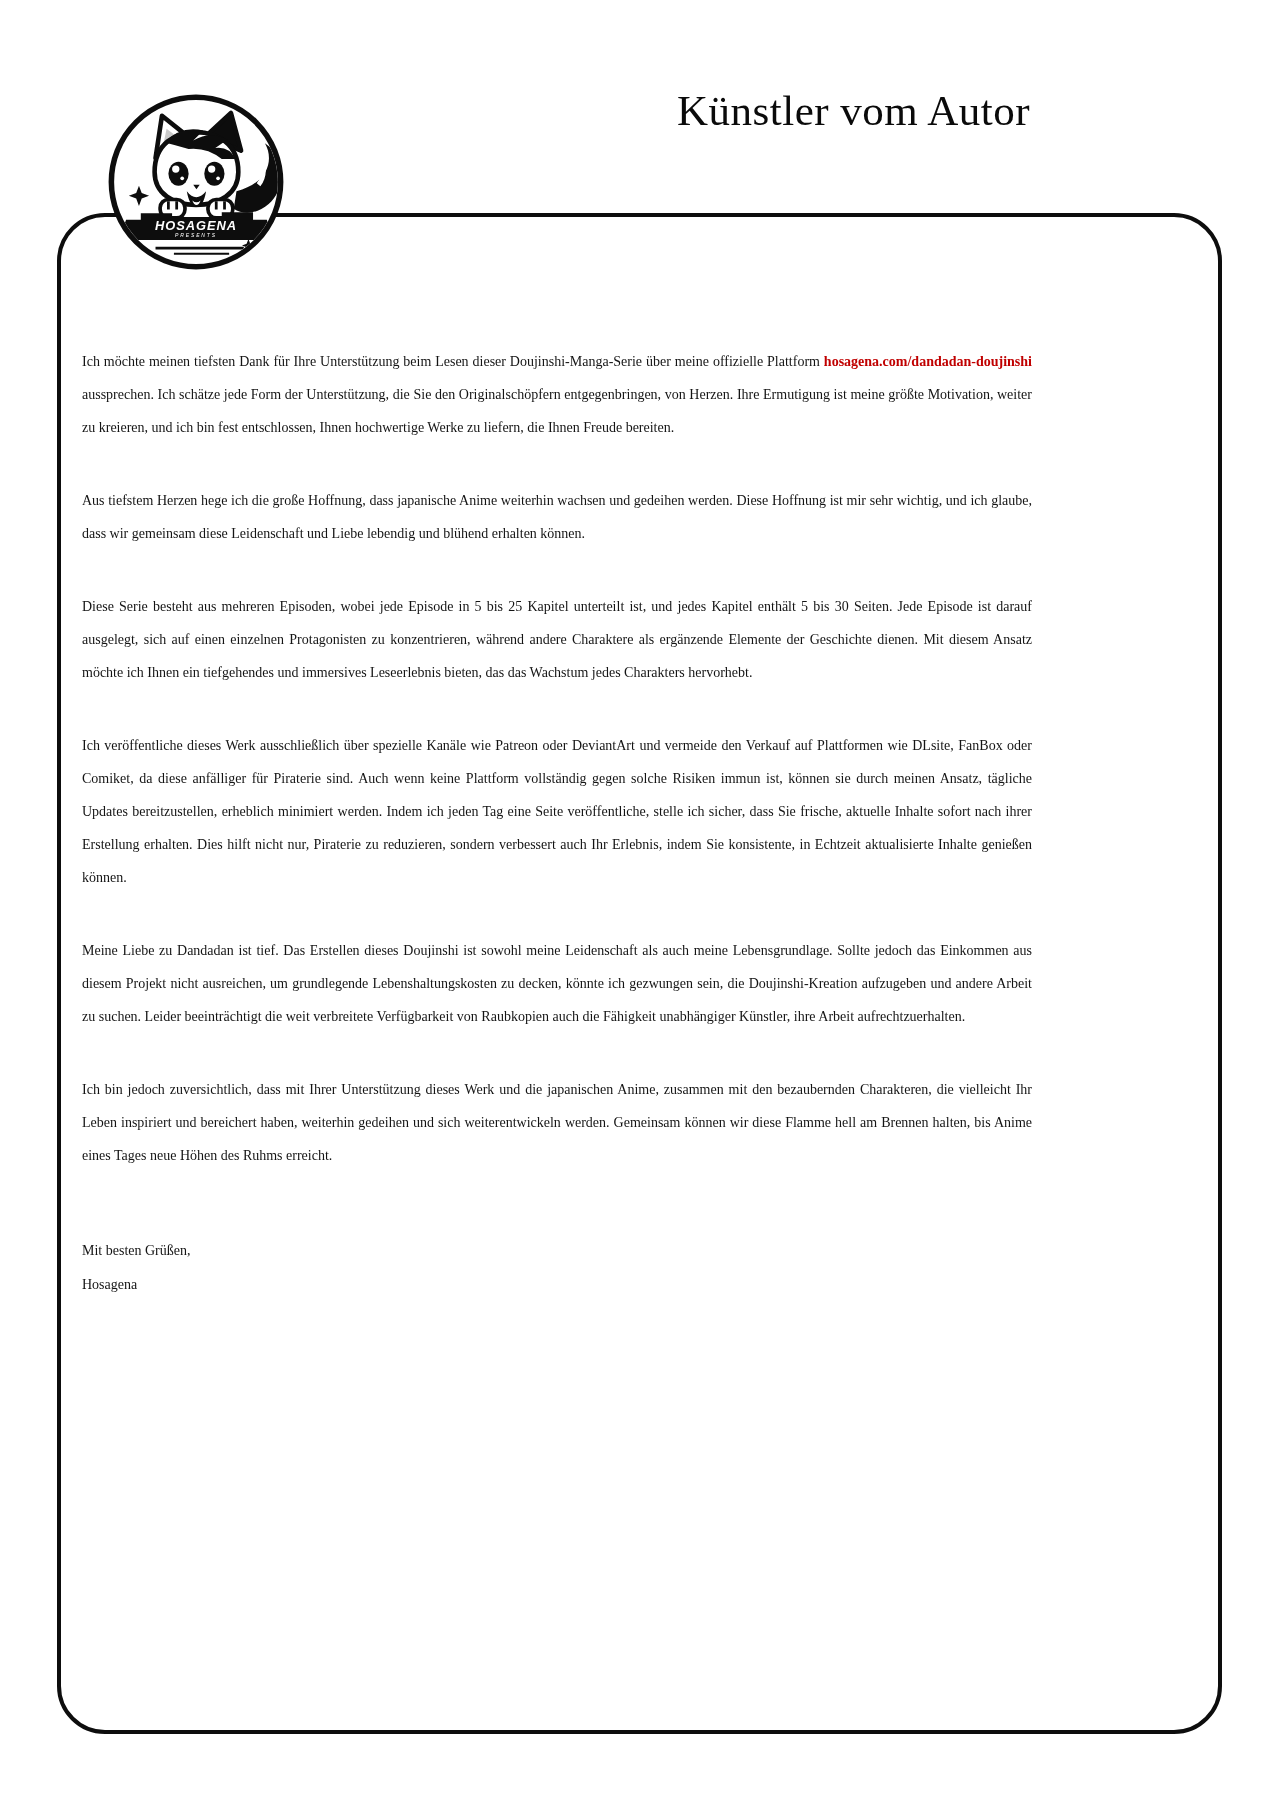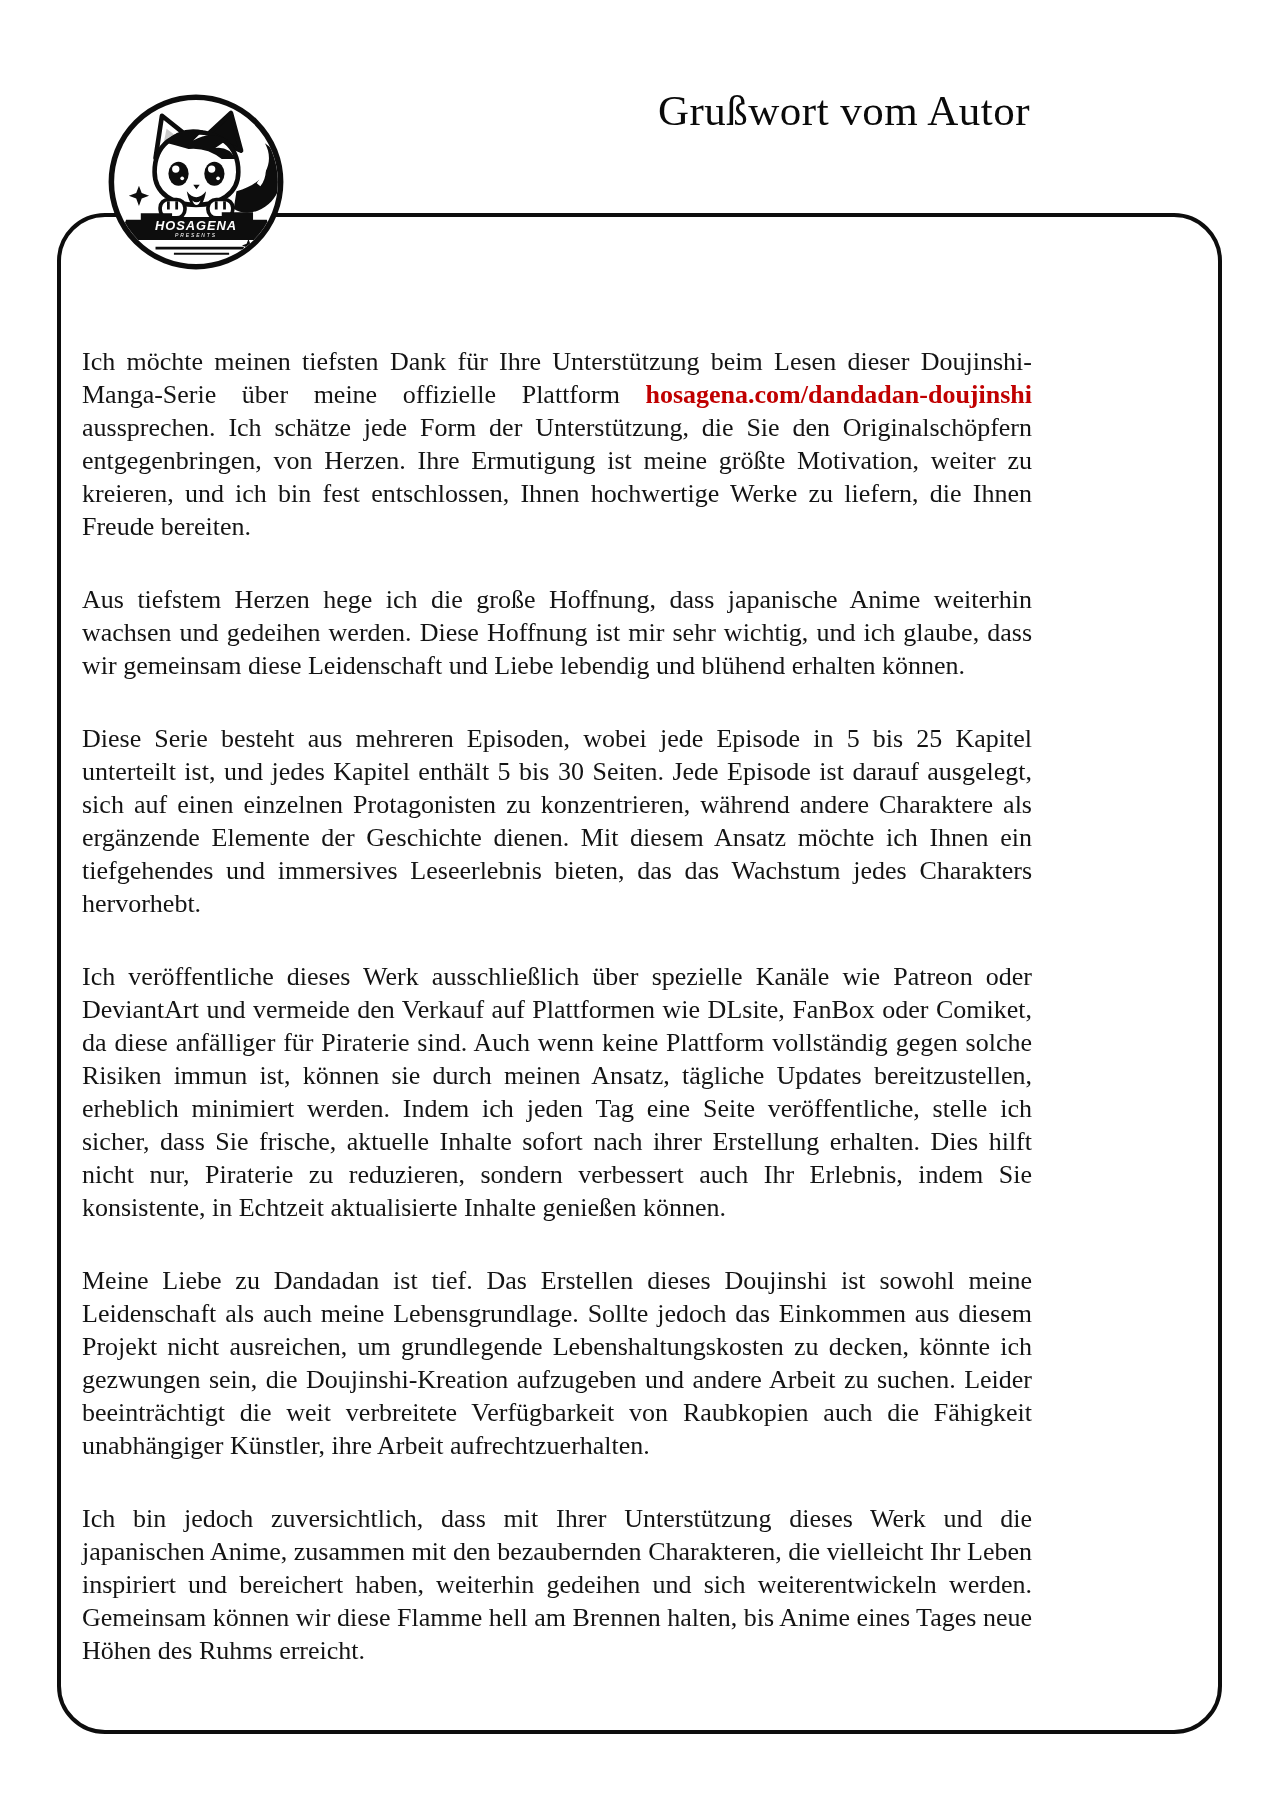--- a/index.html
+++ b/index.html
@@ -37,21 +37,21 @@
     position:absolute;
     left:104px;top:90px;
     width:184px;height:184px;
     z-index:2;
   }
   .letter{
     position:absolute;
     left:82px;top:345px;
     width:950px;
     z-index:3;
-    font-size:26px;
+    font-size:14px;
     line-height:33px;
   }
   .para{
     margin:0 0 40px 0;
     text-align:justify;
   }
   .seg-link{
     color:var(--link-red);
     font-weight:bold;
   }
@@ -60,21 +60,21 @@
   .closing{
     margin-top:62px;
   }
   .closing div{
     line-height:34px;
   }
 </style>
 </head>
 <body>
 
-<div class="page-title">Grußwort vom Autor</div>
+<div class="page-title">Künstler vom Autor</div>
 
 <div class="frame"></div>
 
 <div class="logo">
   <svg viewBox="0 0 200 200" width="184" height="184">
     <defs>
       <clipPath id="logoclip">
           <circle cx="100" cy="100" r="89"></circle>
         </clipPath>
     </defs>
@@ -123,13 +123,17 @@
 </div>
 
 <div class="letter">
 
   <p class="para"><span>Ich möchte meinen tiefsten Dank für Ihre Unterstützung beim Lesen dieser Doujinshi-Manga-Serie über meine offizielle Plattform </span><span class="seg-link">hosagena.com/dandadan-doujinshi</span><span> aussprechen. Ich schätze jede Form der Unterstützung, die Sie den Originalschöpfern entgegenbringen, von Herzen. Ihre Ermutigung ist meine größte Motivation, weiter zu kreieren, und ich bin fest entschlossen, Ihnen hochwertige Werke zu liefern, die Ihnen Freude bereiten.</span></p>
     <p class="para"><span>Aus tiefstem Herzen hege ich die große Hoffnung, dass japanische Anime weiterhin wachsen und gedeihen werden. Diese Hoffnung ist mir sehr wichtig, und ich glaube, dass wir gemeinsam diese Leidenschaft und Liebe lebendig und blühend erhalten können.</span></p>
     <p class="para"><span>Diese Serie besteht aus mehreren Episoden, wobei jede Episode in 5 bis 25 Kapitel unterteilt ist, und jedes Kapitel enthält 5 bis 30 Seiten. Jede Episode ist darauf ausgelegt, sich auf einen einzelnen Protagonisten zu konzentrieren, während andere Charaktere als ergänzende Elemente der Geschichte dienen. Mit diesem Ansatz möchte ich Ihnen ein tiefgehendes und immersives Leseerlebnis bieten, das das Wachstum jedes Charakters hervorhebt.</span></p>
     <p class="para"><span>Ich veröffentliche dieses Werk ausschließlich über spezielle Kanäle wie Patreon oder DeviantArt und vermeide den Verkauf auf Plattformen wie DLsite, FanBox oder Comiket, da diese anfälliger für Piraterie sind. Auch wenn keine Plattform vollständig gegen solche Risiken immun ist, können sie durch meinen Ansatz, tägliche Updates bereitzustellen, erheblich minimiert werden. Indem ich jeden Tag eine Seite veröffentliche, stelle ich sicher, dass Sie frische, aktuelle Inhalte sofort nach ihrer Erstellung erhalten. Dies hilft nicht nur, Piraterie zu reduzieren, sondern verbessert auch Ihr Erlebnis, indem Sie konsistente, in Echtzeit aktualisierte Inhalte genießen können.</span></p>
     <p class="para"><span>Meine Liebe zu </span><span class="seg-italic">Dandadan</span><span> ist tief. Das Erstellen dieses Doujinshi ist sowohl meine Leidenschaft als auch meine Lebensgrundlage. Sollte jedoch das Einkommen aus diesem Projekt nicht ausreichen, um grundlegende Lebenshaltungskosten zu decken, könnte ich gezwungen sein, die Doujinshi-Kreation aufzugeben und andere Arbeit zu suchen. Leider beeinträchtigt die weit verbreitete Verfügbarkeit von Raubkopien auch die Fähigkeit unabhängiger Künstler, ihre Arbeit aufrechtzuerhalten.</span></p>
     <p class="para"><span>Ich bin jedoch zuversichtlich, dass mit Ihrer Unterstützung dieses Werk und die japanischen Anime, zusammen mit den bezaubernden Charakteren, die vielleicht Ihr Leben inspiriert und bereichert haben, weiterhin gedeihen und sich weiterentwickeln werden. Gemeinsam können wir diese Flamme hell am Brennen halten, bis Anime eines Tages neue Höhen des Ruhms erreicht.</span></p>
+    <div class="closing">
+    <div>Mit besten Grüßen,</div>
+    <div>Hosagena</div>
+  </div>
 </div>
 
 </body></html>

